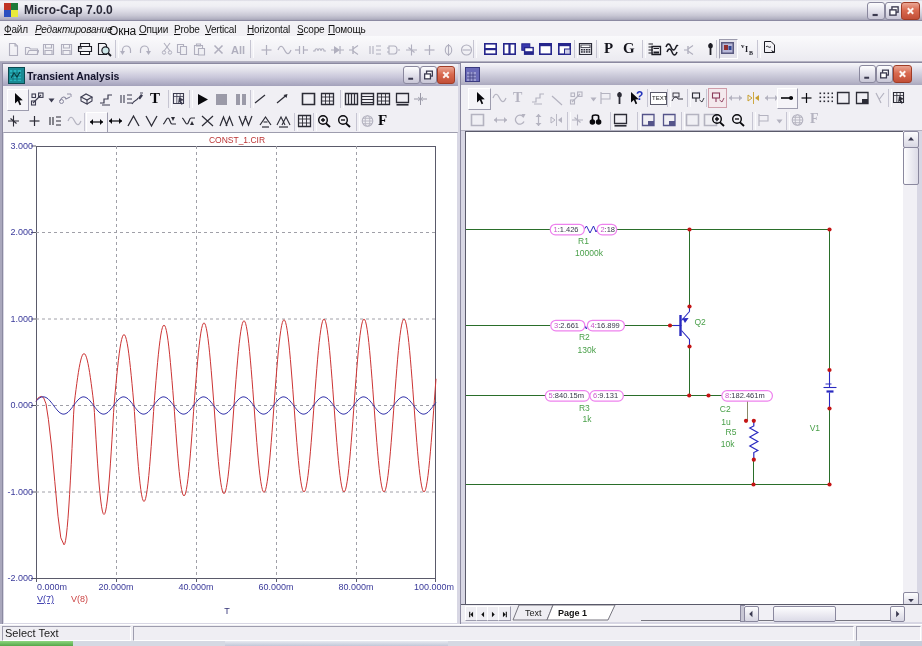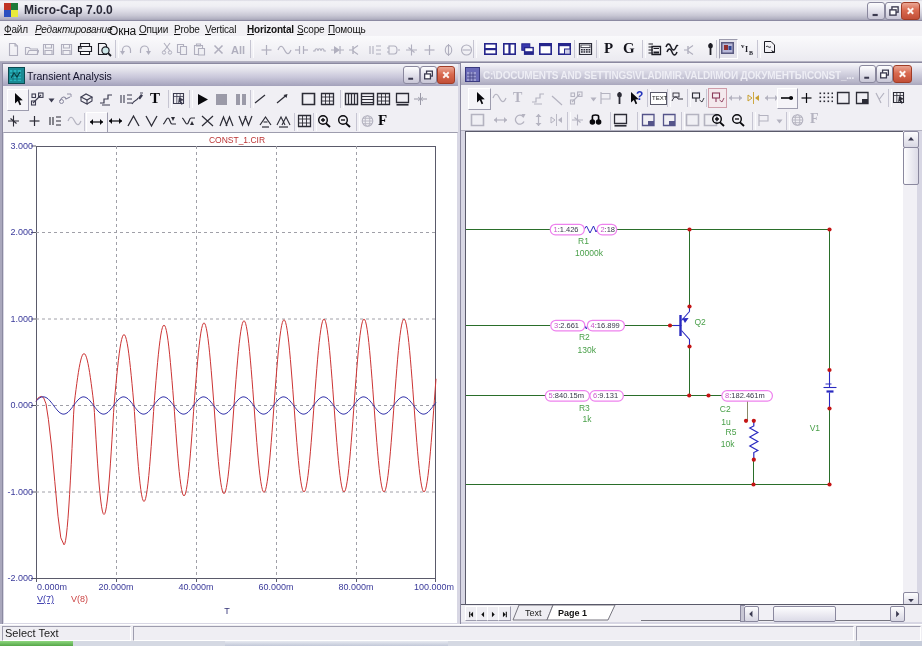--- a/index.html
+++ b/index.html
@@ -1,17 +1,17 @@
 <!DOCTYPE html>
 <html><head><meta charset="utf-8">
 <style>
 html,body{margin:0;padding:0;}
 body{width:922px;height:646px;overflow:hidden;font-family:"Liberation Sans",sans-serif;}
 #root{position:relative;width:922px;height:646px;background:#eeedf2;overflow:hidden;}
-.t{position:absolute;white-space:pre;text-align:right;}
+.t{position:absolute;white-space:pre;}
 </style></head><body>
 <div id="root">
 
 <div style="position:absolute;left:0;top:0;width:922px;height:20px;background:linear-gradient(180deg,#d9d8e2 0%,#f2f2f6 8%,#efeff4 30%,#dddce6 55%,#c8c7d4 78%,#b2b1c2 94%,#a5a4b6 100%);border-bottom:1px solid #8c8aa2;"></div>
 <div style="position:absolute;left:4px;top:3px;width:14px;height:14px;background:#222;">
       <div style="position:absolute;left:0;top:0;width:7px;height:7px;background:#c03324;"></div>
       <div style="position:absolute;left:7px;top:0;width:7px;height:7px;background:#1e7a38;"></div>
       <div style="position:absolute;left:0;top:7px;width:7px;height:7px;background:#2a4fc0;"></div>
       <div style="position:absolute;left:7px;top:7px;width:7px;height:7px;background:#e8ea3a;"></div>
     </div>
@@ -26,21 +26,21 @@
 <div style="position:absolute;left:901px;top:2px;width:17px;height:16px;border-radius:3px;background:linear-gradient(180deg,#eaa694 0%,#d96a50 45%,#c24e37 100%);border:1px solid #a03c26;"><svg width="100%" height="100%" viewBox="0 0 14 14">
         <path d="M4.6,4.6 L9.4,9.4 M9.4,4.6 L4.6,9.4" stroke="#fdf3f0" stroke-width="1.7" fill="none"></path>
       </svg></div>
 <div style="position:absolute;left:0;top:21px;width:922px;height:15px;background:#f2f1f5;"></div>
 <div class="t" style="left:4px;top:24px;font-size:10px;letter-spacing:-0.2px;color:#141414;"><u>Ф</u>айл</div>
 <div class="t" style="left:35px;top:24px;font-size:10px;letter-spacing:-0.2px;color:#141414;font-style:italic;"><u>Р</u>едактирование</div>
 <div class="t" style="left:109px;top:24px;font-size:12px;letter-spacing:-0.2px;color:#141414;"><u>О</u>кна</div>
 <div class="t" style="left:139px;top:24px;font-size:10px;letter-spacing:-0.2px;color:#141414;"><u>О</u>пции</div>
 <div class="t" style="left:174px;top:24px;font-size:10px;letter-spacing:-0.2px;color:#141414;"><u>P</u>robe</div>
 <div class="t" style="left:205px;top:24px;font-size:10px;letter-spacing:-0.2px;color:#141414;"><u>V</u>ertical</div>
-<div class="t" style="left:247px;top:24px;font-size:10px;letter-spacing:-0.2px;color:#141414;font-weight:bold;"><u>H</u>orizontal</div>
+<div class="t" style="left:247px;top:24px;font-size:10px;letter-spacing:-0.2px;color:#141414;"><u>H</u>orizontal</div>
 <div class="t" style="left:297px;top:24px;font-size:10px;letter-spacing:-0.2px;color:#141414;"><u>S</u>cope</div>
 <div class="t" style="left:328px;top:24px;font-size:10px;letter-spacing:-0.2px;color:#141414;"><u>П</u>омощь</div>
 <div style="position:absolute;left:0;top:36px;width:922px;height:25px;background:linear-gradient(180deg,#fafafc,#ebeaf0);border-bottom:1px solid #b2b1c0;"></div>
 <svg style="position:absolute;left:7px;top:42px" width="13" height="15" viewBox="0 0 13 15">
       <path d="M2.5,1.5 H8 L10.5,4 V13.5 H2.5 Z" stroke="#b0afbe" stroke-width="1.1" fill="none"></path>
       <path d="M8,1.5 V4 H10.5" stroke="#b0afbe" stroke-width="1.1" fill="none"></path>
     </svg>
 <svg style="position:absolute;left:24px;top:43px" width="15" height="14" viewBox="0 0 15 14">
       <path d="M1.5,11.5 V4.5 H5 L6.5,6 H13.5 V11.5 Z" stroke="#b0afbe" stroke-width="1.1" fill="none"></path>
       <path d="M3,11.5 L5,7.5 H15 L13,11.5 Z" stroke="#b0afbe" stroke-width="1.1" fill="none"></path>
@@ -232,21 +232,21 @@
       </svg>
     </div>
 <div style="position:absolute;left:0;top:62px;width:922px;height:563px;background:#a9a7bc;"></div>
 <div style="position:absolute;left:2px;top:63px;width:457px;height:561px;background:#d8d7e4;border:1px solid #8b89a0;"></div>
 <div style="position:absolute;left:3px;top:64px;width:455px;height:22px;background:linear-gradient(180deg,#f4f4f8 0%,#e4e3ec 25%,#c9c7da 60%,#b2b0c7 85%,#a3a1ba 100%);"></div>
 <div style="position:absolute;left:8px;top:67px;width:15px;height:15px;background:#1a8a94;border:1px solid #0a4a50;"><svg width="13" height="13" viewBox="0 0 13 13">
         <rect x="1" y="1" width="11" height="11" fill="#28b4be"></rect>
         <path d="M1,4 H12 M1,7 H12 M1,10 H12 M4,1 V12 M8,1 V12" stroke="#0c6a70" stroke-width="0.8"></path>
         <path d="M2,9 L5,4 L8,8 L11,3" stroke="#083c40" stroke-width="1.1" fill="none"></path>
       </svg></div>
-<div class="t" style="left:27px;top:70px;font-size:10.5px;font-weight:normal;color:#12122a;">Transient Analysis</div>
+<div class="t" style="left:27px;top:70px;font-size:10.5px;font-weight:bold;color:#12122a;">Transient Analysis</div>
 <div style="position:absolute;left:403px;top:66px;width:15px;height:16px;border-radius:3px;background:linear-gradient(180deg,#fdfdfe 0%,#e3e2ec 50%,#c8c6d6 100%);border:1px solid #8a889e;"><svg width="100%" height="100%" viewBox="0 0 14 14">
         <path d="M4,10.5 H8.5" stroke="#3b3a50" stroke-width="1.9" fill="none"></path>
       </svg></div>
 <div style="position:absolute;left:420px;top:66px;width:15px;height:16px;border-radius:3px;background:linear-gradient(180deg,#fdfdfe 0%,#e3e2ec 50%,#c8c6d6 100%);border:1px solid #8a889e;"><svg width="100%" height="100%" viewBox="0 0 14 14">
         <rect x="5.2" y="3.4" width="5.4" height="4.6" fill="#fff" stroke="#3b3a50" stroke-width="1.2"></rect>
         <rect x="3.4" y="6" width="5.4" height="4.6" fill="#fff" stroke="#3b3a50" stroke-width="1.2"></rect>
       </svg></div>
 <div style="position:absolute;left:437px;top:66px;width:16px;height:16px;border-radius:3px;background:linear-gradient(180deg,#eaa694 0%,#d96a50 45%,#c24e37 100%);border:1px solid #a03c26;"><svg width="100%" height="100%" viewBox="0 0 14 14">
         <path d="M4.6,4.6 L9.4,9.4 M9.4,4.6 L4.6,9.4" stroke="#fdf3f0" stroke-width="1.7" fill="none"></path>
       </svg></div>
@@ -466,21 +466,20 @@
       <text x="37" y="602" font-size="9" fill="#3333aa" text-decoration="underline">V(7)</text>
       <text x="71" y="602" font-size="9" fill="#cc4444">V(8)</text>
       <text x="227" y="614" font-size="9" fill="#333377" text-anchor="middle">T</text>
     </svg>
 <div style="position:absolute;left:460px;top:62px;width:462px;height:561px;background:#d8d7e4;border:1px solid #8b89a0;"></div>
 <div style="position:absolute;left:461px;top:63px;width:461px;height:22px;background:linear-gradient(180deg,#f6f6f9 0%,#e4e3ed 25%,#c9c8d8 60%,#b8b6c9 85%,#a9a7bd 100%);"></div>
 <div style="position:absolute;left:465px;top:67px;width:13px;height:13px;background:#6a6ab8;border:1px solid #3a3a80;"><svg width="11" height="11" viewBox="0 0 11 11">
         <rect x="1" y="1" width="9" height="9" fill="#9a9ad0"></rect>
         <path d="M1,4 H10 M1,7 H10 M4,1 V10 M7,1 V10" stroke="#3a3a80" stroke-width="0.8"></path>
       </svg></div>
-<div class="t" style="left:482px;top:70px;font-size:10px;font-weight:bold;color:#eeeef5;letter-spacing:-0.2px;width:372px;overflow:hidden;">C:\DOCUMENTS AND SETTINGS\VLADIMIR.VALDI\МОИ ДОКУМЕНТЫ\CONST_...</div>
 <div style="position:absolute;left:859px;top:65px;width:15px;height:16px;border-radius:3px;background:linear-gradient(180deg,#fdfdfe 0%,#e3e2ec 50%,#c8c6d6 100%);border:1px solid #8a889e;"><svg width="100%" height="100%" viewBox="0 0 14 14">
         <path d="M4,10.5 H8.5" stroke="#3b3a50" stroke-width="1.9" fill="none"></path>
       </svg></div>
 <div style="position:absolute;left:876px;top:65px;width:15px;height:16px;border-radius:3px;background:linear-gradient(180deg,#fdfdfe 0%,#e3e2ec 50%,#c8c6d6 100%);border:1px solid #8a889e;"><svg width="100%" height="100%" viewBox="0 0 14 14">
         <rect x="5.2" y="3.4" width="5.4" height="4.6" fill="#fff" stroke="#3b3a50" stroke-width="1.2"></rect>
         <rect x="3.4" y="6" width="5.4" height="4.6" fill="#fff" stroke="#3b3a50" stroke-width="1.2"></rect>
       </svg></div>
 <div style="position:absolute;left:893px;top:65px;width:17px;height:16px;border-radius:3px;background:linear-gradient(180deg,#eaa694 0%,#d96a50 45%,#c24e37 100%);border:1px solid #a03c26;"><svg width="100%" height="100%" viewBox="0 0 14 14">
         <path d="M4.6,4.6 L9.4,9.4 M9.4,4.6 L4.6,9.4" stroke="#fdf3f0" stroke-width="1.7" fill="none"></path>
       </svg></div>

